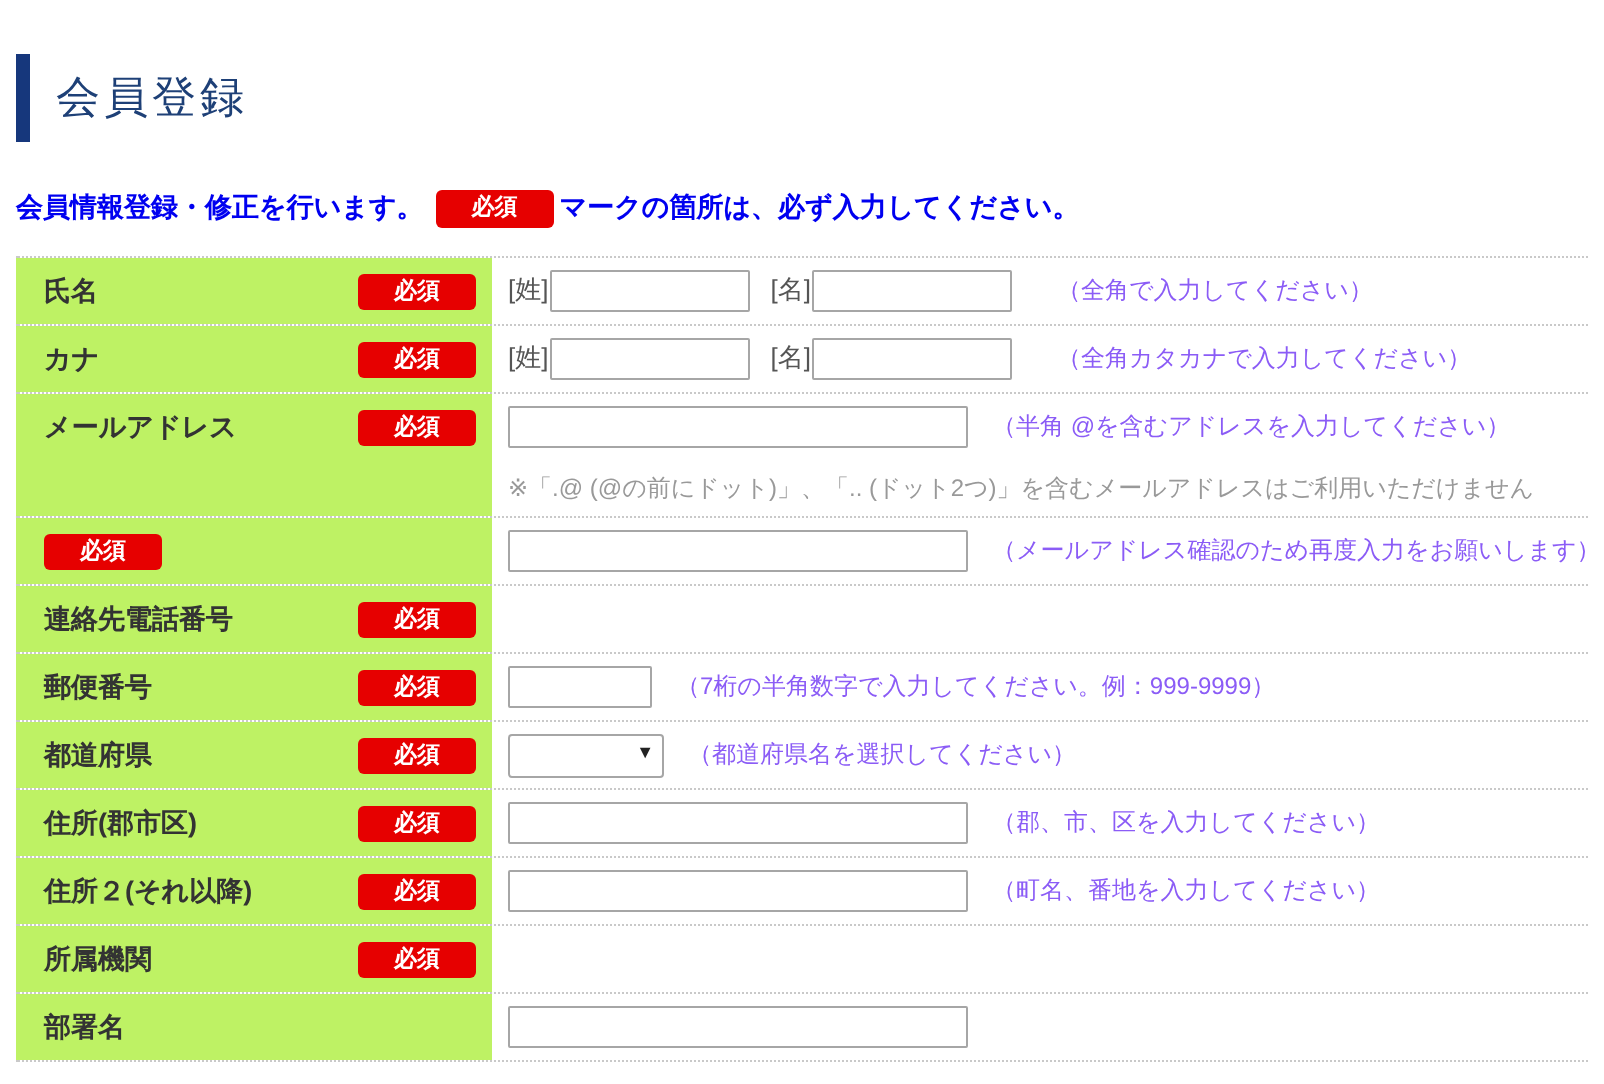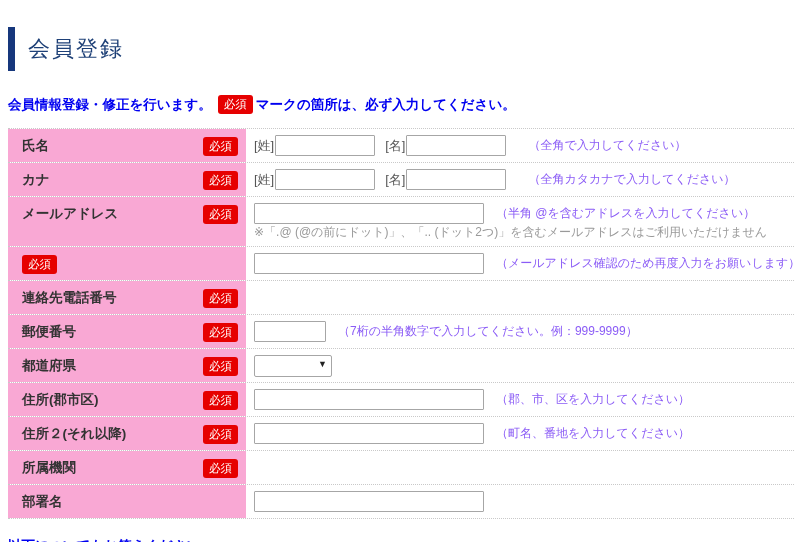--- a/index.html
+++ b/index.html
@@ -14,45 +14,45 @@
     font-weight:500;
     letter-spacing:2px;
     line-height:1.2;
   }
 
   .intro{margin:24px 0 12px 0;font-size:13.5px;font-weight:bold;color:#0000f0;}
   .intro .badge{margin:0 3px 0 6px;vertical-align:1px;}
 
   .badge{
     display:inline-block;background:#e60000;color:#fff;
-    font-size:11.5px;font-weight:normal;line-height:1.25;
-    padding:2px 6px;border-radius:3px;white-space:nowrap;
+    font-size:11.5px;font-weight:bold;line-height:1.25;
+    padding:2px 18px;border-radius:3px;white-space:nowrap;
   }
 
   .form-table{border-bottom:1px dotted #c9c9c9;margin-top:14px;}
   .form-row{display:flex;border-top:1px dotted #c9c9c9;min-height:34px;box-sizing:border-box;}
   .label-cell{
-    width:238px;min-width:238px;background:#f9a8d4;
+    width:238px;min-width:238px;background:#bef264;
     display:flex;justify-content:space-between;align-items:flex-start;
     padding:8px 8px 5px 14px;box-sizing:border-box;margin-right:6px;
   }
   .row-label{font-size:13.5px;font-weight:bold;color:#333;line-height:1.3;}
   .content-cell{flex:1;padding:6px 0 5px 2px;}
   .field-line{display:flex;align-items:center;}
   .bracket{font-size:13px;color:#555;margin-right:1px;white-space:nowrap;}
   .inp{
     height:21px;border:1px solid #a6a6a6;border-radius:1px;
     box-sizing:border-box;font-size:12px;padding:0 4px;background:#fff;outline:none;
   }
   .inp-pair{width:100px;margin-right:10px;}
   .inp-wide{width:230px;}
   .inp-medium{width:90px;}
   .inp-small{width:72px;}
   .hint{font-size:12px;color:#8b5cf6;margin-left:12px;white-space:nowrap;}
-  .note{font-size:12px;color:#999;margin-top:0;}
+  .note{font-size:12px;color:#999;margin-top:12px;}
 
   .select-wrap{position:relative;display:inline-block;}
   .sel{
     appearance:none;-webkit-appearance:none;-moz-appearance:none;
     width:78px;height:22px;border:1px solid #a6a6a6;border-radius:2px;
     background:#fff;font-size:12px;padding:0 18px 0 4px;outline:none;
   }
   .arrow{
     position:absolute;right:5px;top:5px;font-size:9px;color:#222;
     pointer-events:none;line-height:1;
@@ -143,20 +143,21 @@
         </div>
       </div>
       <div class="form-row">
         <div class="label-cell">
           <span class="row-label">都道府県</span>
           <span class="badge">必須</span>
         </div>
         <div class="content-cell">
           <div class="field-line">
             <span class="select-wrap"><select class="sel"><option></option></select><span class="arrow">▼</span></span>
+            <span class="hint">（都道府県名を選択してください）</span>
           </div>
         </div>
       </div>
       <div class="form-row">
         <div class="label-cell">
           <span class="row-label">住所(郡市区)</span>
           <span class="badge">必須</span>
         </div>
         <div class="content-cell">
           <div class="field-line">

